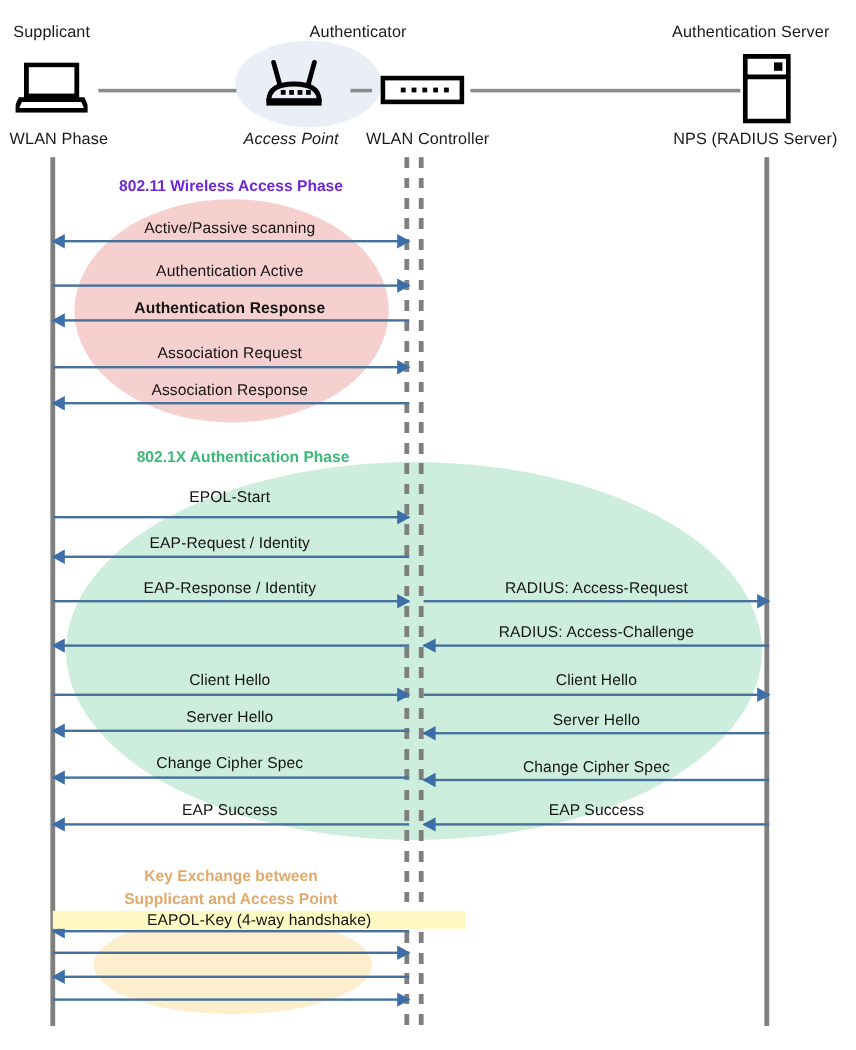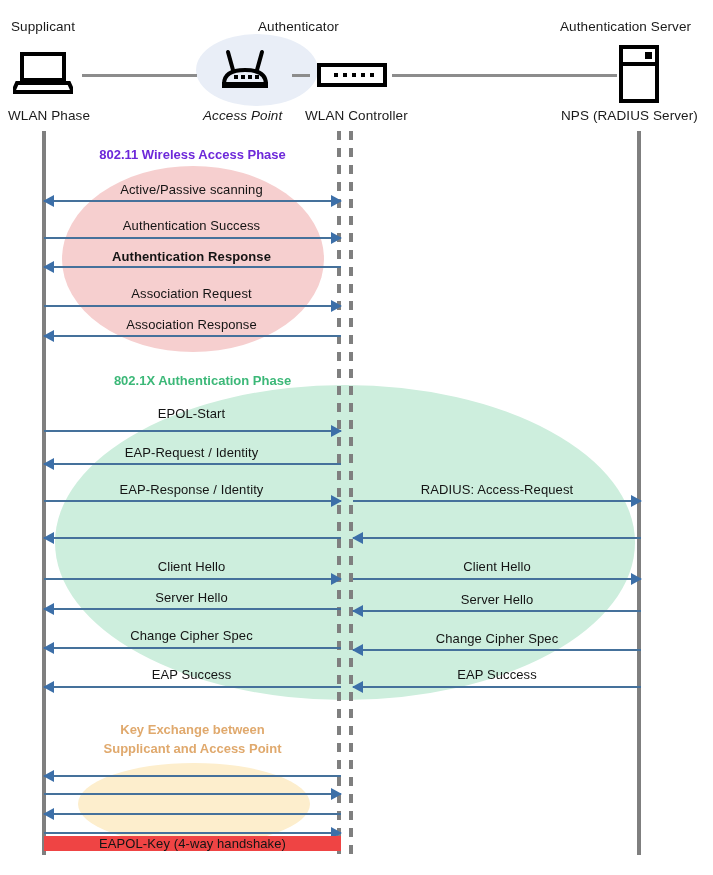--- a/index.html
+++ b/index.html
@@ -197,21 +197,21 @@
 
   <div class="phase-title" style="left:60px; top:146px; width:265px; color:#6d28d9;">802.11 Wireless Access Phase</div>
 
   <div class="msg-label" style="left:44px; top:182px; width:295px;">Active/Passive scanning</div>
   <div class="msg" style="left:44px; top:200px; width:297px;">
     <div class="shaft"></div>
     <div class="head left"></div>
     <div class="head right"></div>
   </div>
 
-  <div class="msg-label" style="left:44px; top:218px; width:295px;">Authentication Success</div>
+  <div class="msg-label" style="left:44px; top:218px; width:295px;">Authentication Active</div>
   <div class="msg" style="left:44px; top:237px; width:297px;">
     <div class="shaft"></div>
     <div class="head right"></div>
   </div>
 
   <div class="msg-label" style="left:44px; top:249px; width:295px;font-weight:bold;">Authentication Response</div>
   <div class="msg" style="left:44px; top:266px; width:297px;">
     <div class="shaft"></div>
     <div class="head left"></div>
   </div>
@@ -254,20 +254,21 @@
   <div class="msg" style="left:353px; top:500px; width:288px;">
     <div class="shaft"></div>
     <div class="head right"></div>
   </div>
 
   <div class="msg" style="left:44px; top:537px; width:297px;">
     <div class="shaft"></div>
     <div class="head left"></div>
   </div>
 
+  <div class="msg-label" style="left:353px; top:519px; width:288px;">RADIUS: Access-Challenge</div>
   <div class="msg" style="left:353px; top:537px; width:288px;">
     <div class="shaft"></div>
     <div class="head left"></div>
   </div>
 
   <div class="msg-label" style="left:44px; top:559px; width:295px;">Client Hello</div>
   <div class="msg" style="left:44px; top:578px; width:297px;">
     <div class="shaft"></div>
     <div class="head right"></div>
   </div>
@@ -322,21 +323,21 @@
   <div class="msg" style="left:44px; top:775px; width:297px;">
     <div class="shaft"></div>
     <div class="head left"></div>
   </div>
 
   <div class="msg" style="left:44px; top:793px; width:297px;">
     <div class="shaft"></div>
     <div class="head right"></div>
   </div>
 
-  <div class="msg-label" style="left:44px; top:836px; width:297px; background:#ef4444;">EAPOL-Key (4-way handshake)</div>
+  <div class="msg-label" style="left:44px; top:759px; width:344px; background:#fef9c3;">EAPOL-Key (4-way handshake)</div>
 
   <div class="msg" style="left:44px; top:813px; width:297px;">
     <div class="shaft"></div>
     <div class="head left"></div>
   </div>
 
   <div class="msg" style="left:44px; top:832px; width:297px;">
     <div class="shaft"></div>
     <div class="head right"></div>
   </div>

